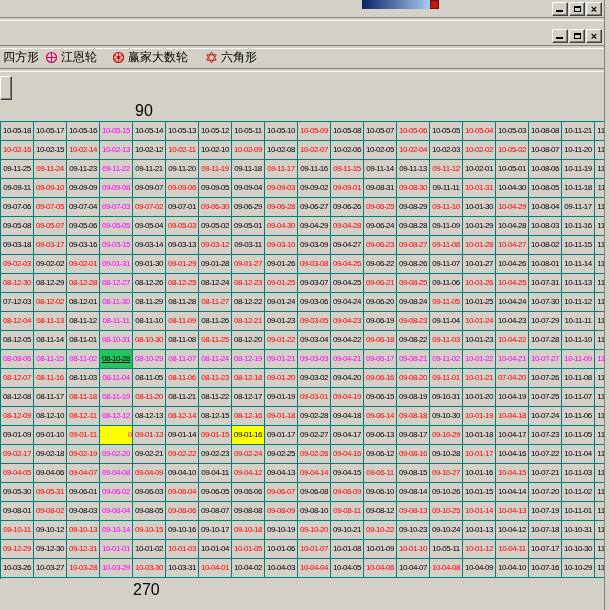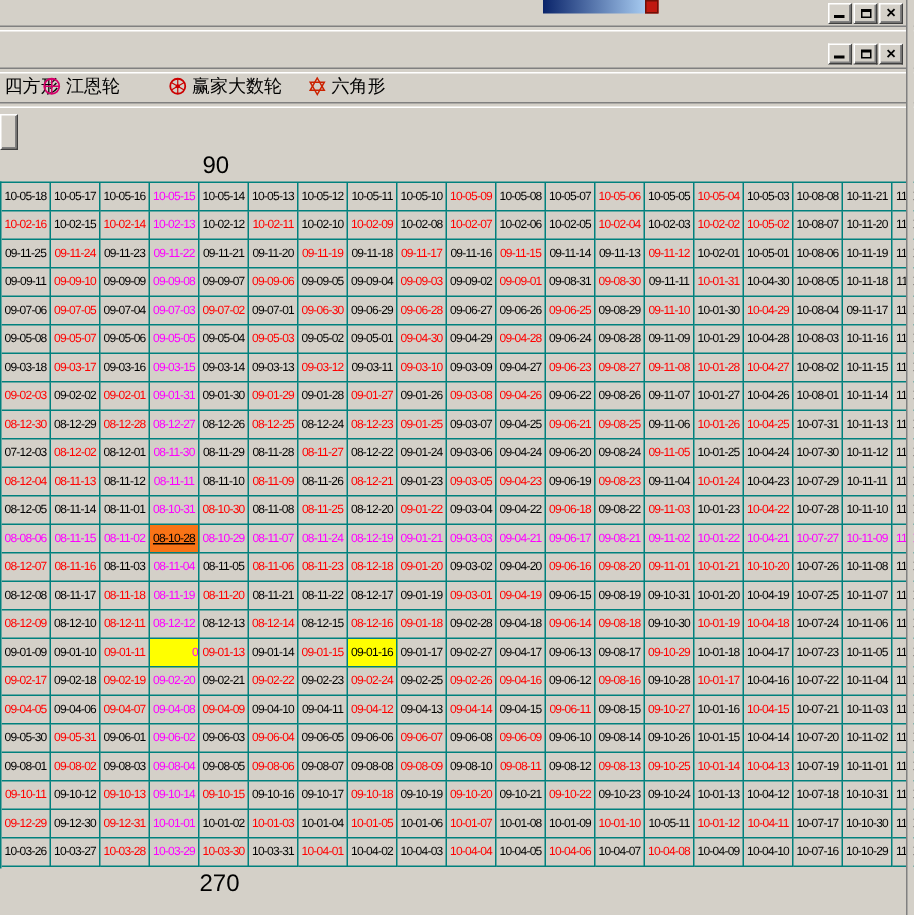--- a/index.html
+++ b/index.html
@@ -38,21 +38,21 @@
   .a270{left:133px;top:581px;}
   
   .grid{position:absolute;left:0;top:121px;width:609px;height:457px;overflow:hidden;
     display:grid;grid-template-columns:repeat(19,33px);grid-auto-rows:19px;
     background:#d4d0c8;border-top:1px solid #00807d;border-left:1px solid #00807d;}
   .cell{box-sizing:border-box;border-right:1px solid #00807d;border-bottom:1px solid #00807d;
     font-size:8px;letter-spacing:-0.5px;line-height:18px;text-align:center;
     white-space:nowrap;overflow:hidden;color:#000;}
   .s-r{color:#ff0000;}
   .s-m{color:#ff00ff;}
-  .s-c{background:#f97316;color:#000;text-decoration:underline;}
+  .s-c{background:#22c55e;color:#000;text-decoration:underline;}
   .s-y{background:#ffff00;color:#ff00ff;padding-left:28px;}
   .s-z{background:#ffff00;color:#000;}
 </style>
 </head>
 <body>
 
 <div class="menu-strip">
   <div class="title-frag"></div>
   <div class="red-chip"></div>
 </div>
@@ -70,21 +70,21 @@
   <button class="winbtn"><span class="gl-res"></span></button>
   <button class="winbtn"><span class="gl-close"></span></button>
 </div>
 
 <div class="groove g2"></div>
 
 <div class="toolbar">
   <div class="tb-item" style="left:3px">
     <span>四方形</span>
   </div>
-  <div class="tb-item" style="left:28px">
+  <div class="tb-item" style="left:45px">
     <span>
       <svg width="13" height="13" viewBox="0 0 13 13">
         <circle cx="6.5" cy="6.5" r="5" fill="none" stroke="#d4006a" stroke-width="1.2"></circle>
         <path d="M1.5 6.5h10M6.5 1.5v10" stroke="#d4006a" stroke-width="1"></path>
       </svg>
     </span>
     <span>江恩轮</span>
   </div>
   <div class="tb-item" style="left:112px">
     <span>
@@ -370,21 +370,21 @@
     <div class="cell s-r">08-11-06</div>
     <div class="cell s-r">08-11-23</div>
     <div class="cell s-r">08-12-18</div>
     <div class="cell s-r">09-01-20</div>
     <div class="cell s-k">09-03-02</div>
     <div class="cell s-k">09-04-20</div>
     <div class="cell s-r">09-06-16</div>
     <div class="cell s-r">09-08-20</div>
     <div class="cell s-r">09-11-01</div>
     <div class="cell s-r">10-01-21</div>
-    <div class="cell s-r">10-10-20</div>
+    <div class="cell s-r">07-04-20</div>
     <div class="cell s-k">10-07-26</div>
     <div class="cell s-k">10-11-08</div>
     <div class="cell s-k">11-03-01</div>
     <div class="cell s-k">08-12-08</div>
     <div class="cell s-k">08-11-17</div>
     <div class="cell s-r">08-11-18</div>
     <div class="cell s-m">08-11-19</div>
     <div class="cell s-r">08-11-20</div>
     <div class="cell s-k">08-11-21</div>
     <div class="cell s-k">08-11-22</div>

